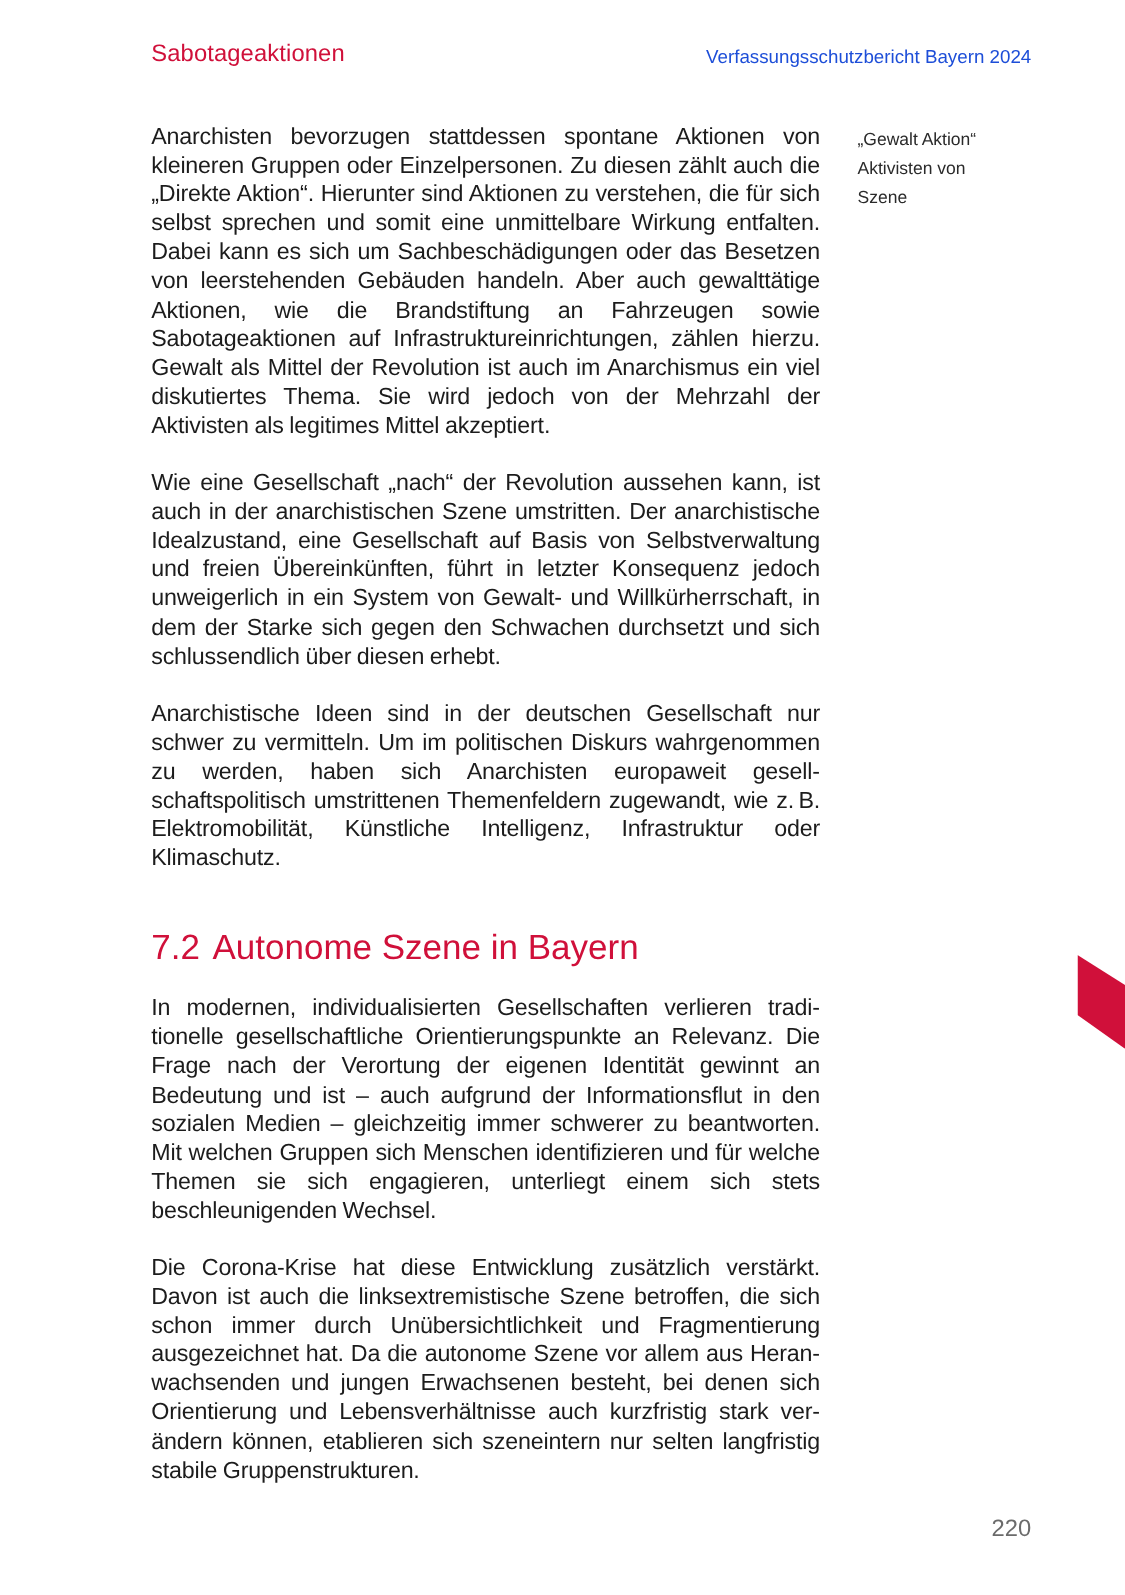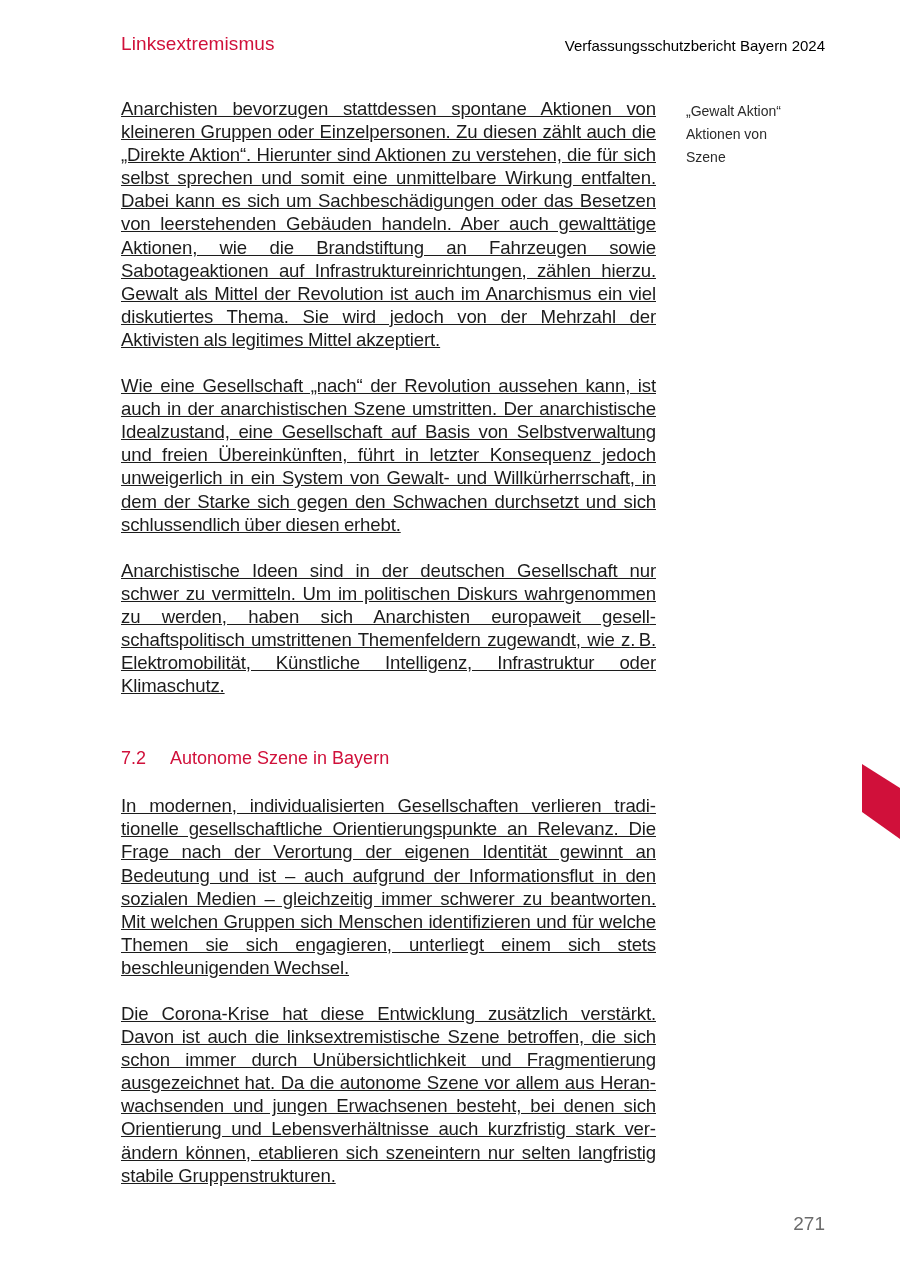--- a/index.html
+++ b/index.html
@@ -21,42 +21,41 @@
       top: 33px;
       font-size: 19px;
       color: #d0103a;
       letter-spacing: 0.1px;
     }
     .header-right {
       position: absolute;
       right: 75px;
       top: 37px;
       font-size: 15px;
-      color: #000000;
+      color: #1d4ed8;
     }
     .main {
       position: absolute;
       left: 121px;
       top: 97px;
       width: 535px;
     }
     .para {
       font-size: 18.6px;
       line-height: 23.1px;
       text-align: justify;
       hyphens: manual;
       margin: 0;
       letter-spacing: -0.15px;
       word-spacing: -0.5px;
-      text-decoration: underline;
     }
     .para + .para { margin-top: 23px; }
     .section-heading {
       margin: 46px 0 21px 0;
-      font-size: 18px;
+      font-size: 28px;
       color: #d0103a;
       font-weight: normal;
       line-height: 30px;
     }
     .section-heading .num {
       display: inline-block;
       width: 49px;
     }
     .margin-note {
       position: absolute;
@@ -79,39 +78,39 @@
       position: absolute;
       right: 75px;
       top: 1213px;
       font-size: 19px;
       color: #6b6b6b;
     }
   </style>
 </head>
 <body>
 
-<div class="header-left">Linksextremismus</div>
+<div class="header-left">Sabotageaktionen</div>
 <div class="header-right">Verfassungsschutzbericht Bayern 2024</div>
 
 <div class="main">
   <p class="para">Anarchisten bevorzugen stattdessen spontane Aktionen von kleineren Gruppen oder Einzelpersonen. Zu diesen zählt auch die „Direkte Aktion“. Hierunter sind Aktionen zu verstehen, die für sich selbst sprechen und somit eine unmittelbare Wirkung entfalten. Dabei kann es sich um Sachbeschädigungen oder das Besetzen von leerstehenden Gebäuden handeln. Aber auch gewalttätige Aktionen, wie die Brandstiftung an Fahrzeugen sowie Sabotageaktionen auf Infrastruktureinrichtungen, zählen hierzu. Gewalt als Mittel der Revolution ist auch im Anarchismus ein viel diskutiertes Thema. Sie wird jedoch von der Mehrzahl der Aktivisten als legitimes Mittel akzeptiert.</p>
   <p class="para">Wie eine Gesellschaft „nach“ der Revolution aussehen kann, ist auch in der anarchistischen Szene umstritten. Der anarchistische Idealzustand, eine Gesellschaft auf Basis von Selbstverwaltung und freien Übereinkünften, führt in letzter Konsequenz jedoch unweigerlich in ein System von Gewalt- und Willkürherrschaft, in dem der Starke sich gegen den Schwachen durchsetzt und sich schlussendlich über diesen erhebt.</p>
   <p class="para">Anarchistische Ideen sind in der deutschen Gesellschaft nur schwer zu vermitteln. Um im politischen Diskurs wahrgenom­men zu werden, haben sich Anarchisten europaweit gesell­schaftspolitisch umstrittenen Themenfeldern zugewandt, wie z. B. Elektromobilität, Künstliche Intelligenz, Infrastruktur oder Klimaschutz.</p>
 
   <h2 class="section-heading">
     <span class="num">7.2</span><span>Autonome Szene in Bayern</span>
   </h2>
 
   <p class="para">In modernen, individualisierten Gesellschaften verlieren tradi­tionelle gesellschaftliche Orientierungspunkte an Relevanz. Die Frage nach der Verortung der eigenen Identität gewinnt an Bedeutung und ist – auch aufgrund der Informationsflut in den sozialen Medien – gleichzeitig immer schwerer zu beantwor­ten. Mit welchen Gruppen sich Menschen identifizieren und für welche Themen sie sich engagieren, unterliegt einem sich stets beschleunigenden Wechsel.</p>
   <p class="para">Die Corona-Krise hat diese Entwicklung zusätzlich verstärkt. Davon ist auch die linksextremistische Szene betroffen, die sich schon immer durch Unübersichtlichkeit und Fragmentierung ausgezeichnet hat. Da die autonome Szene vor allem aus Heran­wachsenden und jungen Erwachsenen besteht, bei denen sich Orientierung und Lebensverhältnisse auch kurzfristig stark ver­ändern können, etablieren sich szeneintern nur selten langfristig stabile Gruppenstrukturen.</p>
 </div>
 
 <div class="margin-note">
   <div>„Gewalt Aktion“</div>
-  <div>Aktionen von</div>
+  <div>Aktivisten von</div>
   <div>Szene</div>
 </div>
 
 <svg class="chapter-tab" viewBox="0 0 38 75">
   <polygon points="0,0 38,24 38,75 0,48" fill="#d0103a"></polygon>
 </svg>
 
-<div class="page-number">271</div>
+<div class="page-number">220</div>
 
 </body></html>

